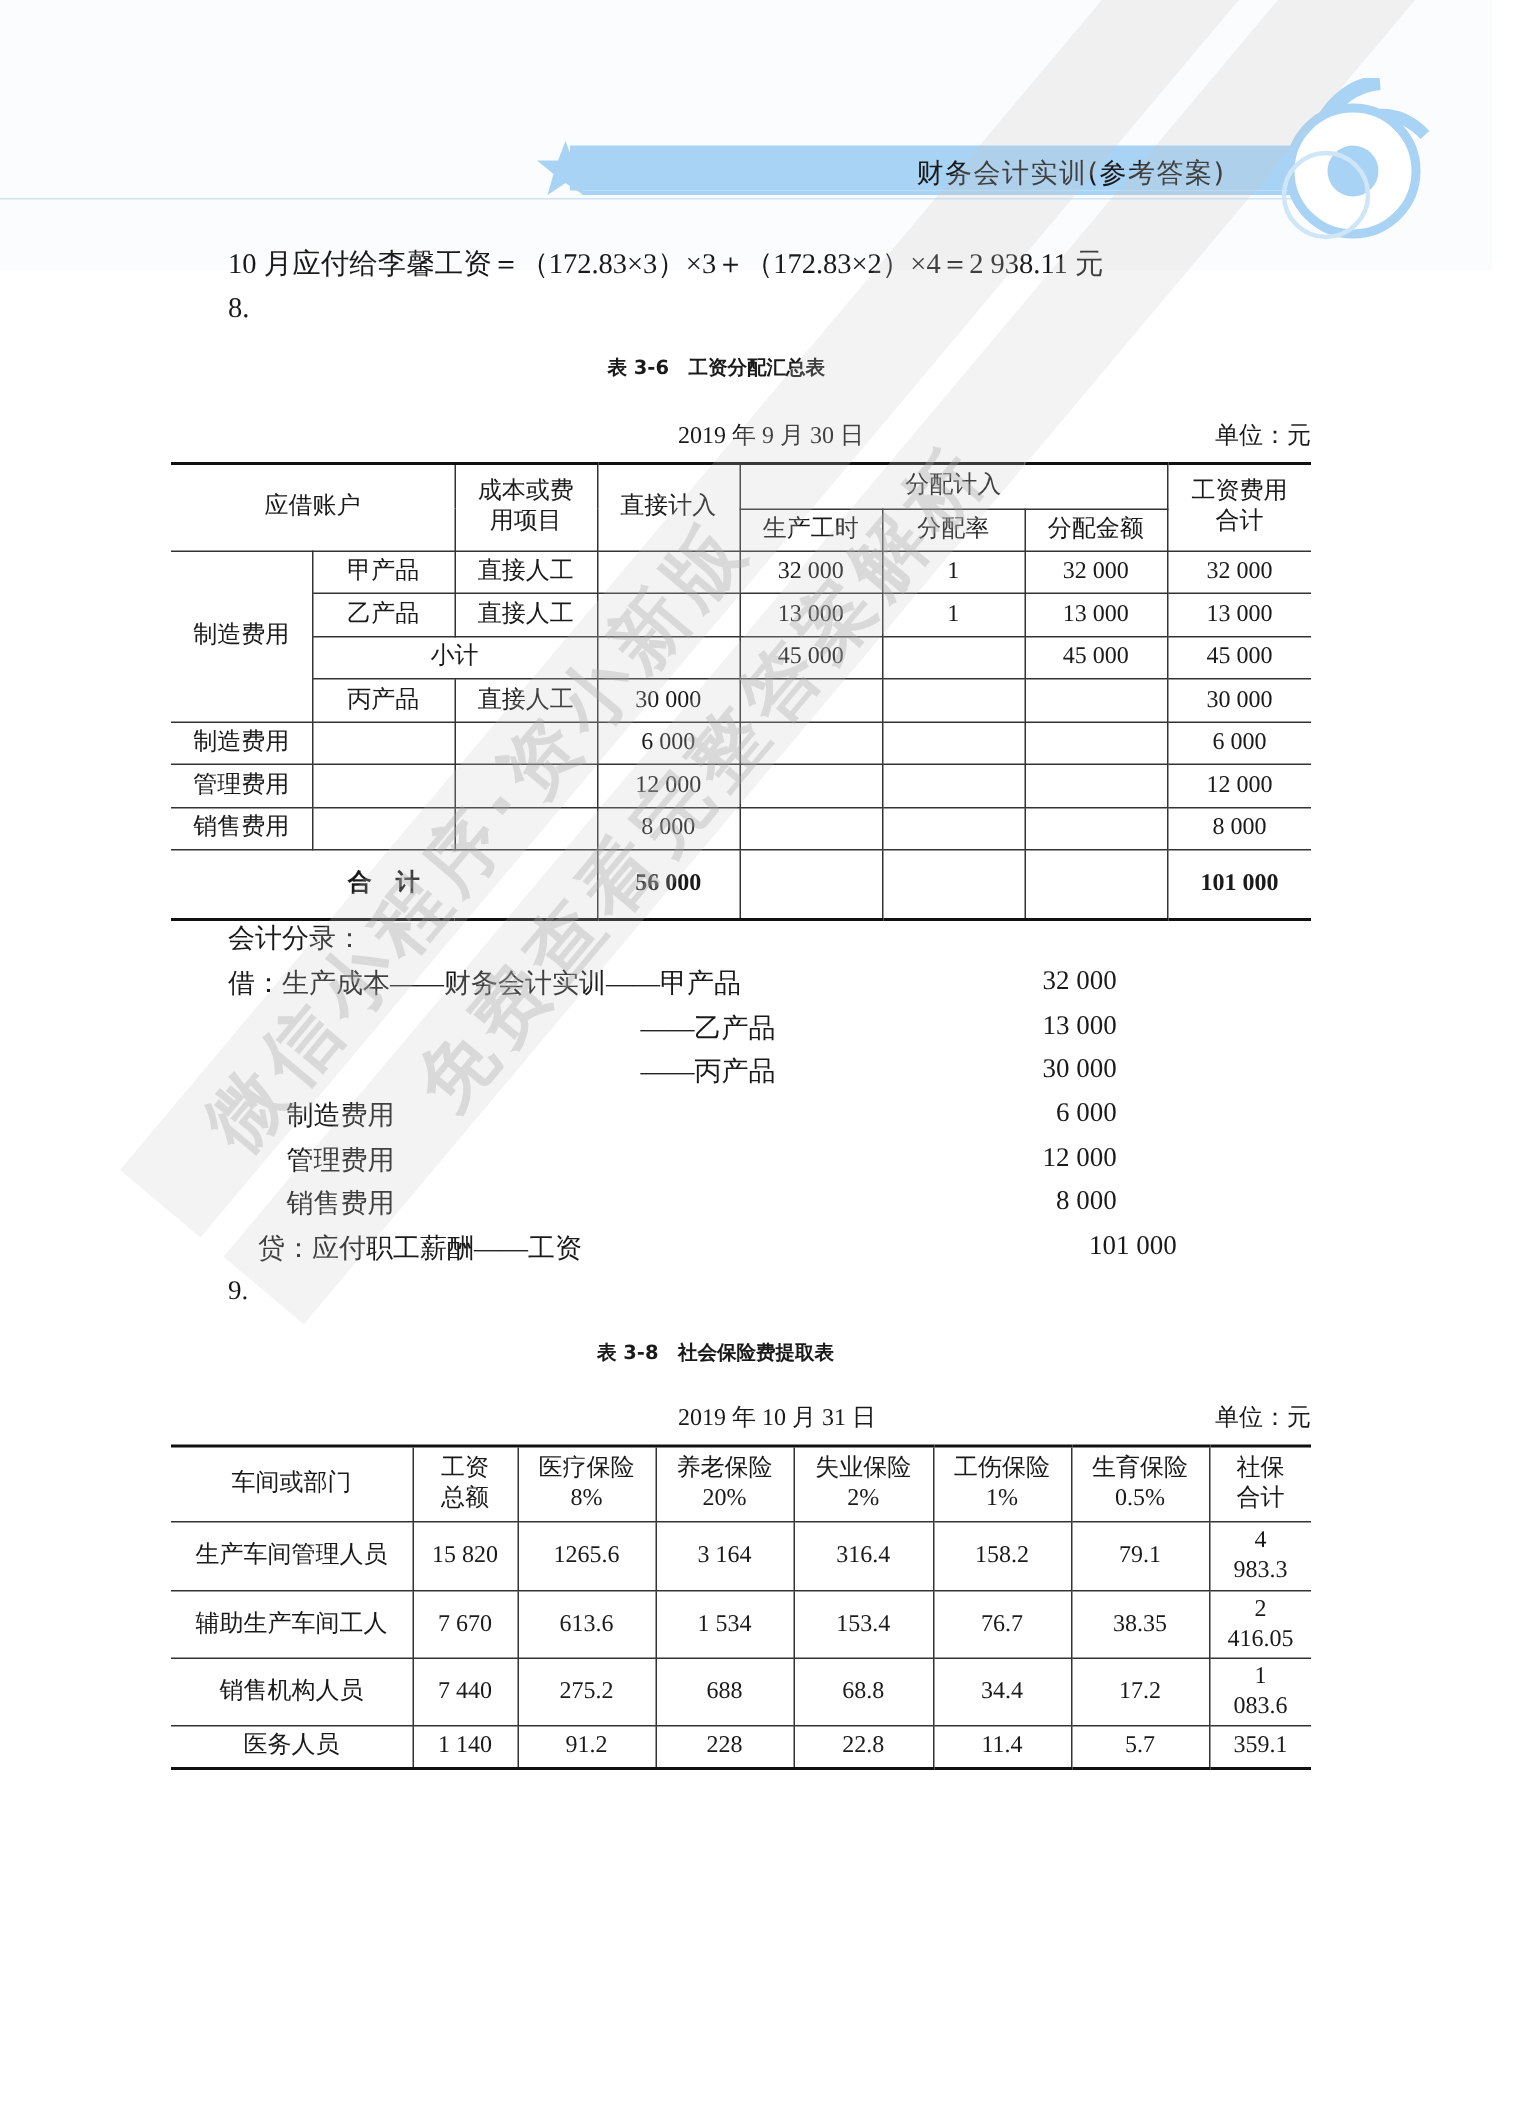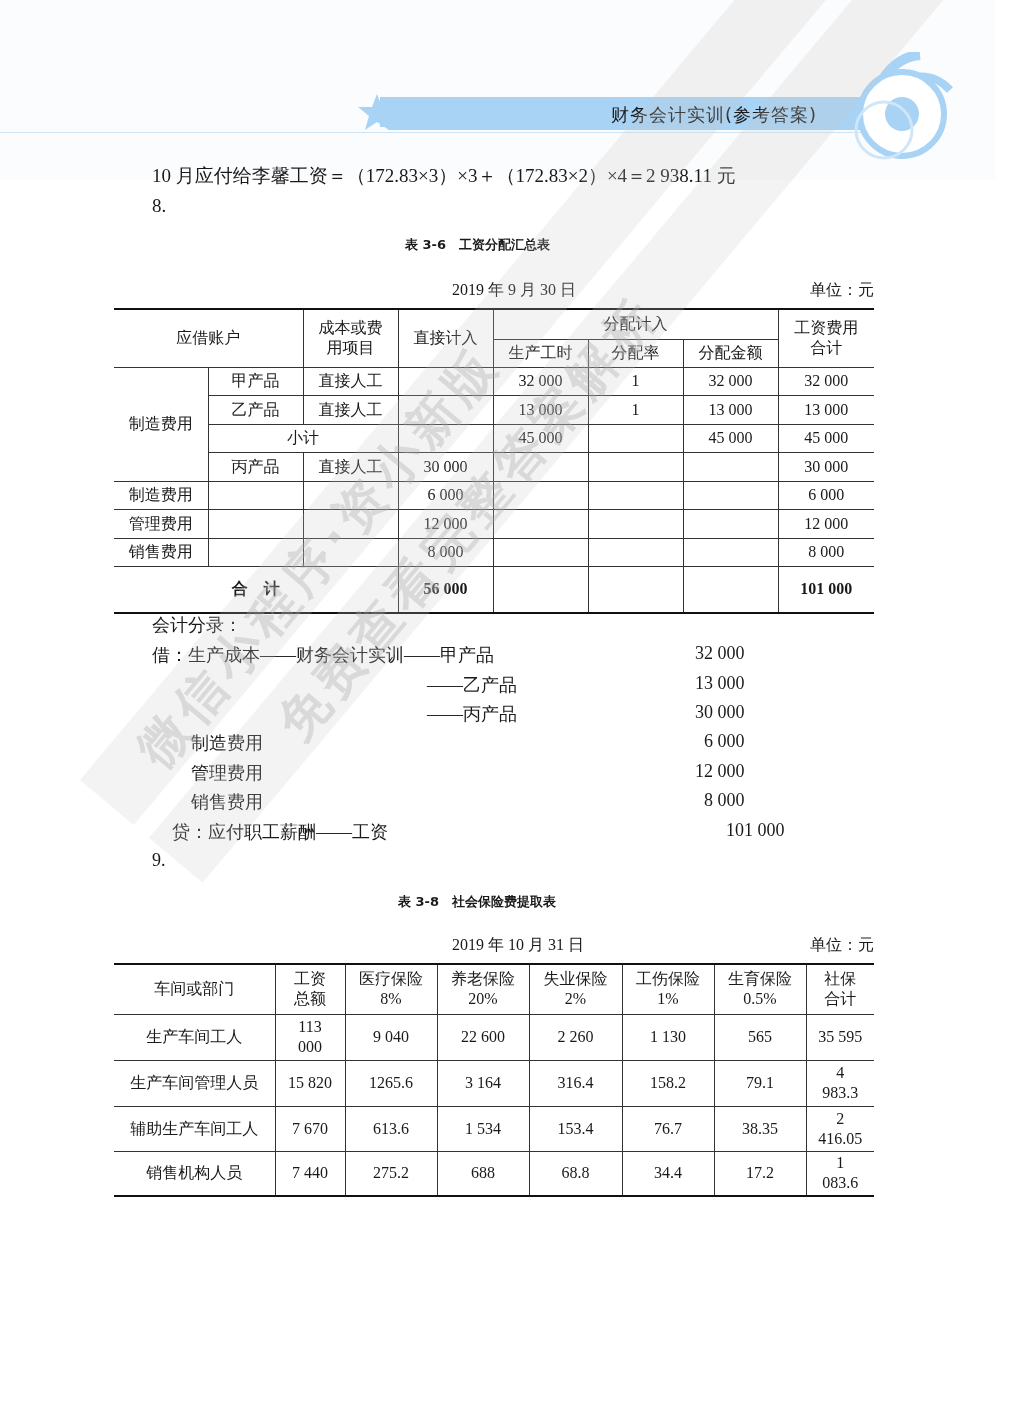--- a/index.html
+++ b/index.html
@@ -279,35 +279,20 @@
     <td>
           <div>生育保险</div>
           <div>0.5%</div>
         </td>
     <td>
           <div>社保</div>
           <div>合计</div>
         </td>
   </tr>
   <tr style="height:46px;">
-    <td>生产车间工人</td>
-    <td>
-          <div>113</div>
-          <div>000</div>
-        </td>
-    <td>9 040</td>
-    <td>22 600</td>
-    <td>2 260</td>
-    <td>1 130</td>
-    <td>565</td>
-    <td>
-          <div>35 595</div>
-        </td>
-  </tr>
-  <tr style="height:46px;">
     <td>生产车间管理人员</td>
     <td>
           <div>15 820</div>
         </td>
     <td>1265.6</td>
     <td>3 164</td>
     <td>316.4</td>
     <td>158.2</td>
     <td>79.1</td>
     <td>
@@ -338,14 +323,28 @@
     <td>275.2</td>
     <td>688</td>
     <td>68.8</td>
     <td>34.4</td>
     <td>17.2</td>
     <td>
           <div>1</div>
           <div>083.6</div>
         </td>
   </tr>
+  <tr style="height:29px;">
+    <td>医务人员</td>
+    <td>
+          <div>1 140</div>
+        </td>
+    <td>91.2</td>
+    <td>228</td>
+    <td>22.8</td>
+    <td>11.4</td>
+    <td>5.7</td>
+    <td>
+          <div>359.1</div>
+        </td>
+  </tr>
 </tbody>
   </table>
 
 </body></html>

